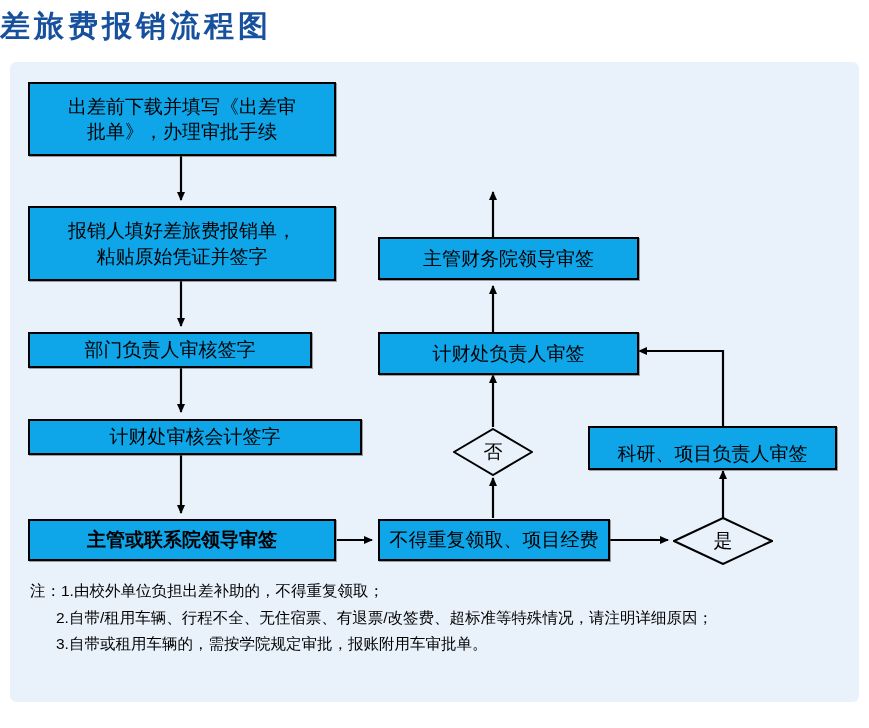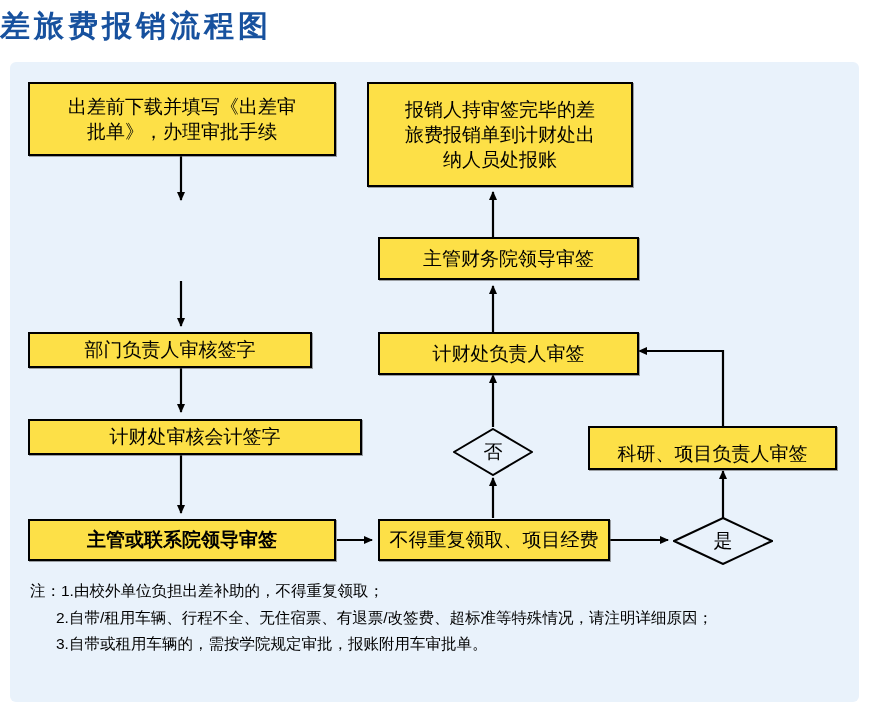--- a/index.html
+++ b/index.html
@@ -33,21 +33,21 @@
 
   .flow-area{
     position:absolute;
     left:0; top:0; width:869px; height:728px;
     pointer-events:none;
   }
 
   .node{
     position:absolute;
     box-sizing:border-box;
-    background:#fde047;
+    background:#0ea5e9;
     border:2px solid #000000;
     box-shadow:1px 1px 0 rgba(90,90,90,.55);
     display:flex;
     align-items:center;
     justify-content:center;
     text-align:center;
     font-family:"Liberation Sans","DejaVu Sans",sans-serif;
     font-size:19px;
     line-height:1.32;
     color:#000000;
@@ -122,20 +122,24 @@
 
       <path d="M723,426 L723,351 L639,351"></path>
     </g>
   </svg>
 
   <div class="node" style="left:28px; top:82px; width:308px; height:74px;">
     <span>出差前下载并填写《出差审
 批单》，办理审批手续</span>
   </div>
 
+  <div class="node" style="left:28px; top:206px; width:308px; height:75px;">
+    <span>报销人填好差旅费报销单，
+粘贴原始凭证并签字</span>
+  </div>
 
   <div class="node" style="left:28px; top:332px; width:284px; height:36px;">
     <span>部门负责人审核签字</span>
   </div>
 
   <div class="node" style="left:28px; top:419px; width:334px; height:36px;">
     <span>计财处审核会计签字</span>
   </div>
 
   <div class="node" style="left:28px; top:519px; width:308px; height:42px;font-weight:bold;">
@@ -165,25 +169,20 @@
   </div>
 
   <div class="node" style="left:378px; top:237px; width:261px; height:43px;">
     <span>主管财务院领导审签</span>
   </div>
 
   <div class="node" style="left:378px; top:332px; width:261px; height:43px;">
     <span>计财处负责人审签</span>
   </div>
 
-  <div class="node" style="left:367px; top:82px; width:266px; height:105px;">
-    <span>报销人持审签完毕的差
-旅费报销单到计财处出
-纳人员处报账</span>
-  </div>
 
   <div class="notes">
     <div>注：1.由校外单位负担出差补助的，不得重复领取；</div>
     <div class="note-indent">2.自带/租用车辆、行程不全、无住宿票、有退票/改签费、超标准等特殊情况，请注明详细原因；</div>
     <div class="note-indent">3.自带或租用车辆的，需按学院规定审批，报账附用车审批单。</div>
   </div>
 
 </div>
 
 </body></html>

